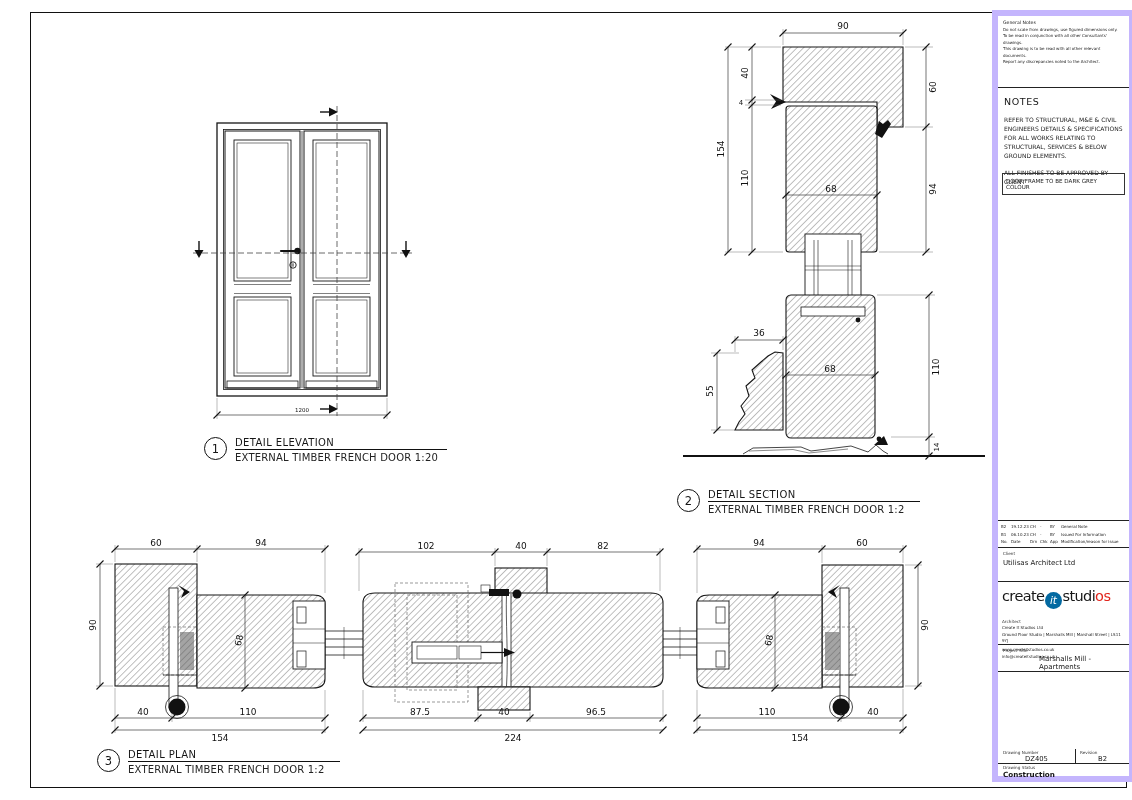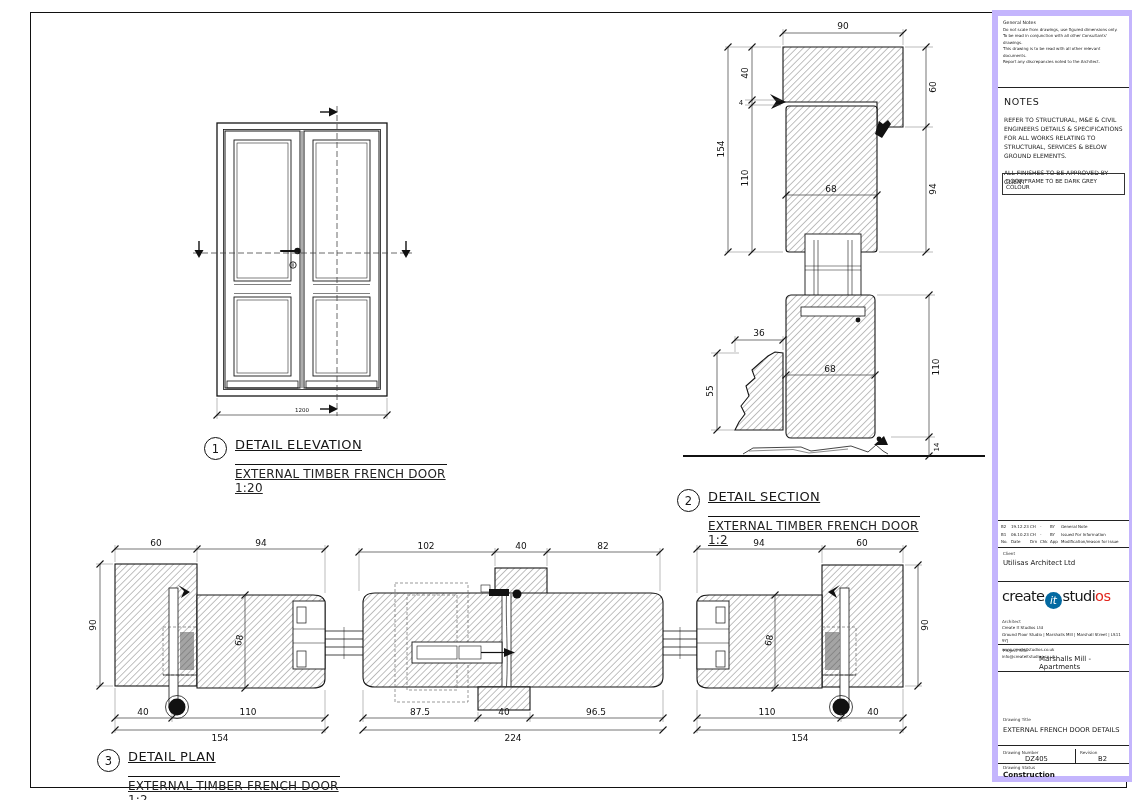--- a/index.html
+++ b/index.html
@@ -20,22 +20,22 @@
   .dt{font-size:9px;fill:#111;font-family:"DejaVu Sans",sans-serif;}
   .dts{font-size:7px;fill:#111;font-family:"DejaVu Sans",sans-serif;}
   .dtt{font-size:5.5px;fill:#111;font-family:"DejaVu Sans",sans-serif;}
   .blk{fill:#111;stroke:none;}
 
   
   .dlabel{position:absolute;display:flex;gap:8px;align-items:flex-start;}
   .dlabel-circle{width:21px;height:21px;border:1.3px solid #111;border-radius:50%;
     display:flex;align-items:center;justify-content:center;font-size:11.5px;flex:none;}
   .dlabel-main{width:212px;}
-  .dlabel-title{font-size:13px;letter-spacing:.4px;border-bottom:1.3px solid #111;padding-bottom:12px;text-decoration:underline;}
-  .dlabel-sub{font-size:12px;padding-top:2px;letter-spacing:.2px;color:#222;text-decoration:underline;}
+  .dlabel-title{font-size:10px;letter-spacing:.4px;border-bottom:1.3px solid #111;padding-bottom:1px;}
+  .dlabel-sub{font-size:10px;padding-top:2px;letter-spacing:.2px;color:#222;}
 
   
   .tb{position:absolute;left:992px;top:10px;width:131px;height:760px;border:6px solid #c4b5fd;background:#fff;}
   .tb-sec{position:absolute;left:0;right:0;box-sizing:border-box;}
   .bt{border-top:1px solid #222;}
   .bb{border-bottom:1px solid #222;}
   .tb-tiny{font-size:4px;line-height:1.6;color:#222;}
   .tb-label{font-size:4.2px;color:#333;display:block;}
   .gen-notes{top:0;height:72px;padding:4px 5px;}
   .gen-title{font-size:4.6px;margin-bottom:2px;}
@@ -501,24 +501,20 @@
         <div>info@createitstudios.co.uk</div>
       </div>
     </div>
 
     <div class="tb-sec proj-sec bb">
       <span class="tb-label">Project Title</span>
       <div class="proj-name">Marshalls Mill - Apartments</div>
     </div>
 
 
-    <div class="tb-sec dtitle-sec bb">
-      <span class="tb-label">Drawing Title</span>
-      <div class="dtitle-name">EXTERNAL FRENCH DOOR DETAILS</div>
-    </div>
 
     <div class="tb-sec dnum-sec">
       <div class="dnum-left">
         <span class="tb-label">Drawing Number</span>
         <div class="dnum-val">DZ405</div>
       </div>
       <div class="dnum-right">
         <span class="tb-label">Revision</span>
         <div class="dnum-val">B2</div>
       </div>

